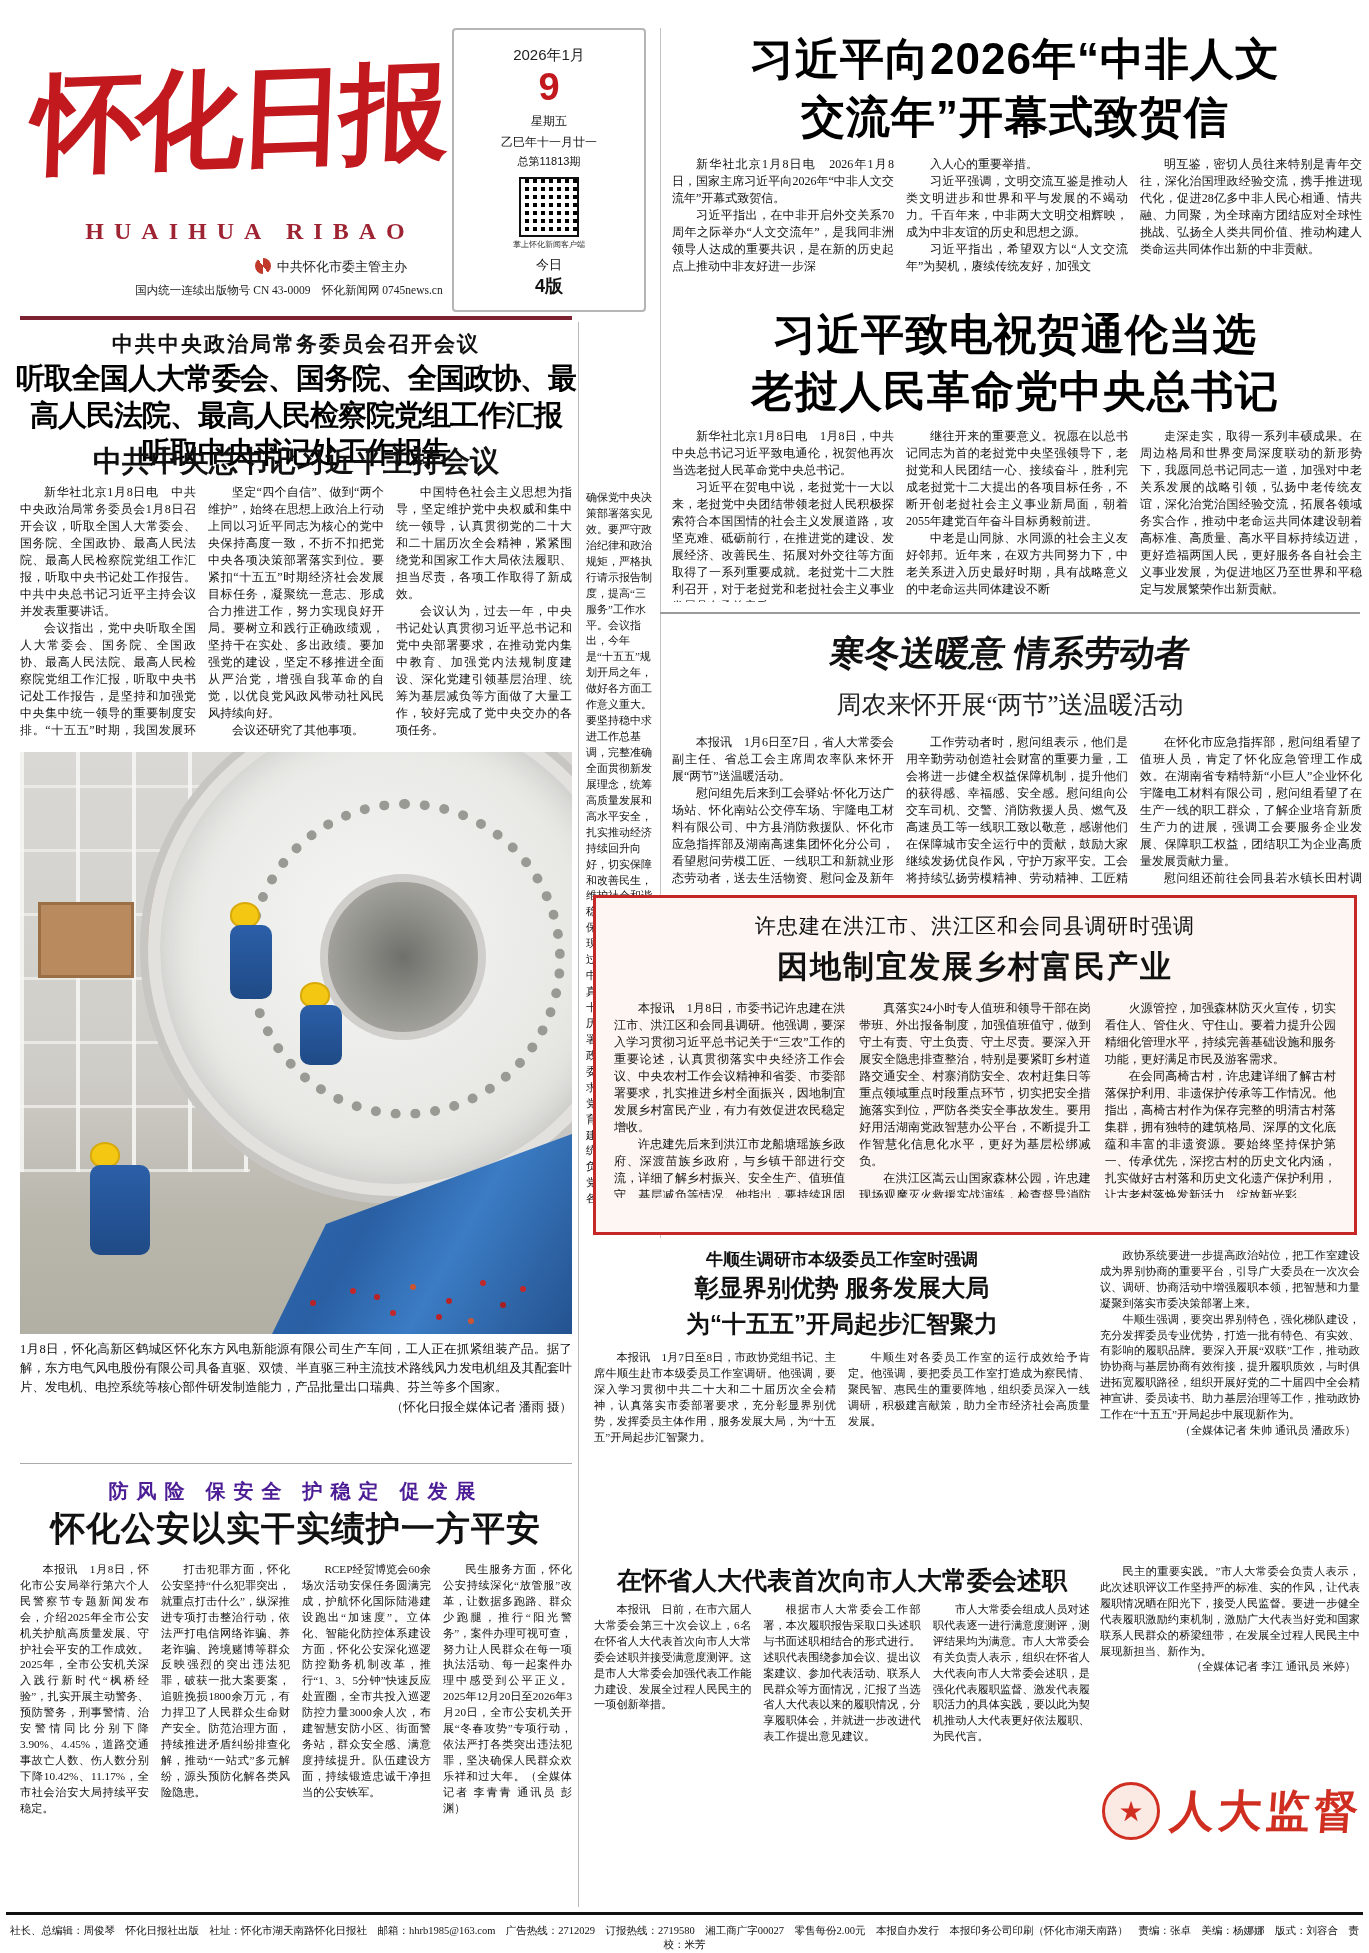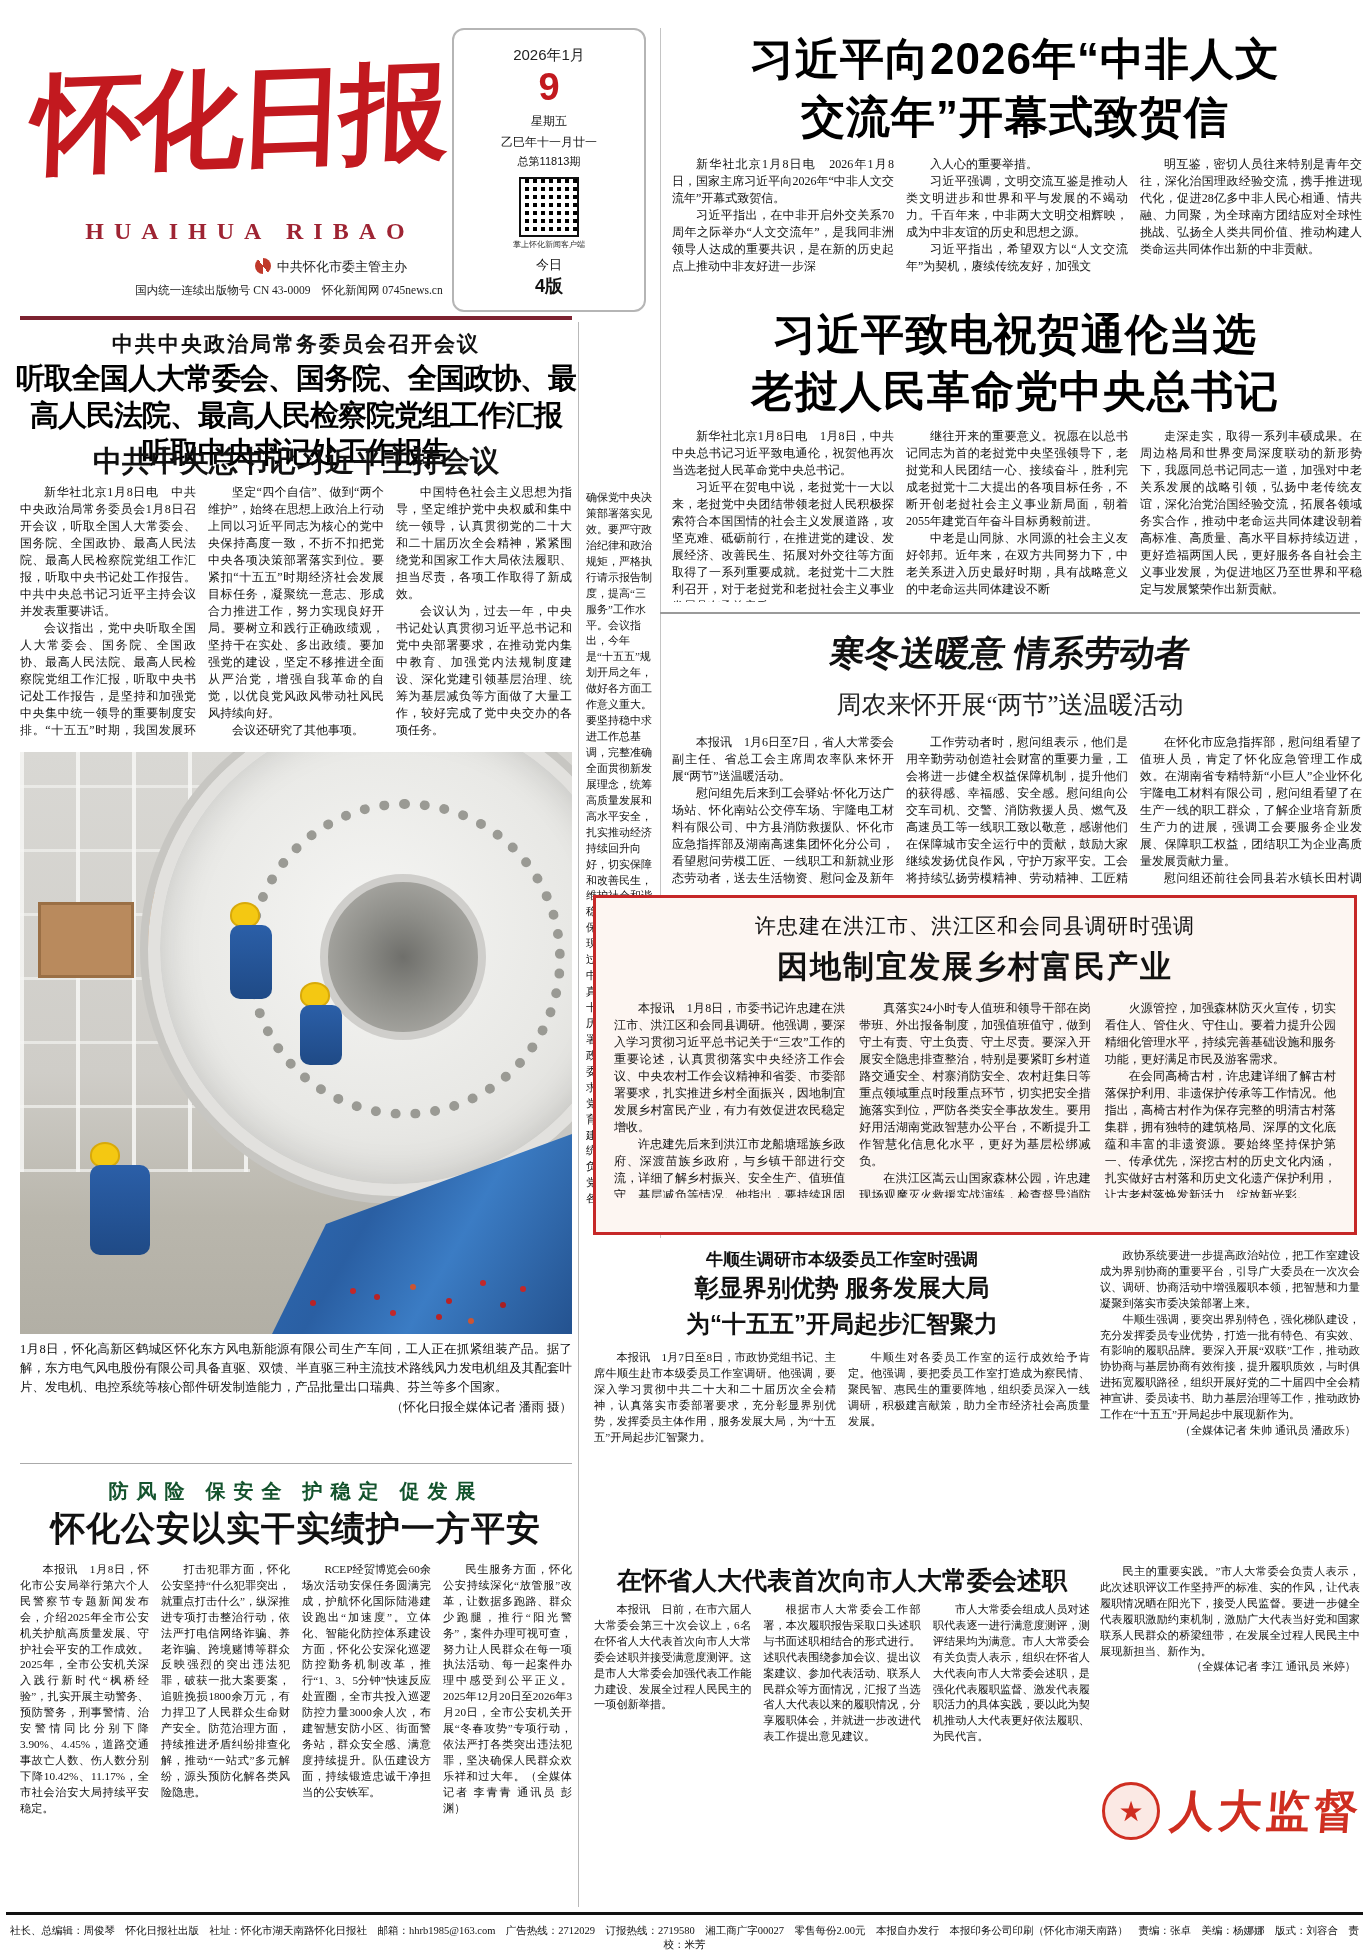--- a/index.html
+++ b/index.html
@@ -12,21 +12,21 @@
         transform:skewX(-4deg) rotate(-2deg);letter-spacing:-6px;line-height:1;}
   .pinyin{position:absolute;left:60px;top:218px;width:380px;text-align:center;color:#9e2433;
         font-weight:700;font-size:24px;letter-spacing:10px;font-family:"Liberation Serif",serif;}
   .sponsor{position:absolute;left:0;top:258px;width:578px;text-align:center;font-size:13px;color:#222;padding-left:42px;}
   .sponsor .swirl{display:inline-block;width:16px;height:16px;border-radius:50%;
         background:conic-gradient(#c0392b 0 40%,#fff 40% 50%,#c0392b 50% 90%,#fff 90%);
         vertical-align:-3px;margin-right:6px;}
   .cnline{position:absolute;left:0;top:283px;width:578px;text-align:center;font-size:11.5px;color:#222;}
   
   .datebox{position:absolute;left:452px;top:28px;width:190px;height:280px;border:2px solid #b5b5b5;
-        border-radius:12px;text-align:center;font-family:"Liberation Sans",sans-serif;}
+        border-radius:4px;text-align:center;font-family:"Liberation Sans",sans-serif;}
   .db-ym{margin-top:16px;font-size:15px;color:#222;}
   .db-day{font-size:38px;color:#c2191f;font-weight:700;line-height:1.2;}
   .db-week{font-size:12px;margin-top:2px;}
   .db-lunar{font-size:12px;margin-top:4px;}
   .db-issue{font-size:11px;margin-top:3px;}
   .qr{width:56px;height:56px;margin:8px auto 2px auto;border:2px solid #111;
       background:conic-gradient(#000 0 25%,#fff 0 50%) 0 0/8px 8px;}
   .qr-cap{font-size:8px;color:#333;}
   .db-today{font-size:13px;margin-top:6px;}
   .db-pages{font-size:18px;font-weight:700;}
@@ -95,21 +95,21 @@
   .wbody{width:42px;height:74px;border-radius:10px;background:linear-gradient(180deg,#2b5fa8,#1f4a86);margin-top:-3px;}
   .confetti{position:absolute;left:330px;bottom:40px;width:6px;height:6px;border-radius:50%;background:#c2282a;
         box-shadow:24px 6px 0 #b92325,60px -4px 0 #c53, 96px 10px 0 #b92325,130px -8px 0 #c2282a,
                    150px 14px 0 #a81f22,40px 22px 0 #c2282a,86px 26px 0 #b92325,118px 30px 0 #c53,
                    -40px 12px 0 #b92325,170px -2px 0 #c2282a;}
   .caption{position:absolute;left:20px;top:1340px;width:552px;font-size:12.5px;line-height:1.5;
         text-align:justify;}
   .credit{text-align:right;font-size:12.5px;margin-top:2px;}
   
   .ga-kicker{position:absolute;left:20px;top:1478px;width:552px;text-align:center;font-size:20px;
-        letter-spacing:8px;font-weight:700;color:#14532d;}
+        letter-spacing:8px;font-weight:700;color:#4c1d95;}
   .ga-title{position:absolute;left:20px;top:1506px;width:552px;text-align:center;font-size:34px;
         font-weight:900;font-family:"Liberation Sans",sans-serif;letter-spacing:1px;}
   .ga-cols{left:20px;top:1562px;width:552px;height:342px;font-size:11.2px;line-height:1.42;}
   
   .niu-kicker{position:absolute;left:594px;top:1248px;width:496px;text-align:center;font-size:17px;font-weight:700;}
   .niu-t1{position:absolute;left:594px;top:1272px;width:496px;text-align:center;font-size:24px;
         font-weight:900;font-family:"Liberation Sans",sans-serif;}
   .niu-t2{position:absolute;left:594px;top:1308px;width:496px;text-align:center;font-size:24px;
         font-weight:900;font-family:"Liberation Sans",sans-serif;}
   .niu-cols{left:594px;top:1350px;width:496px;height:202px;font-size:11.2px;line-height:1.42;}

